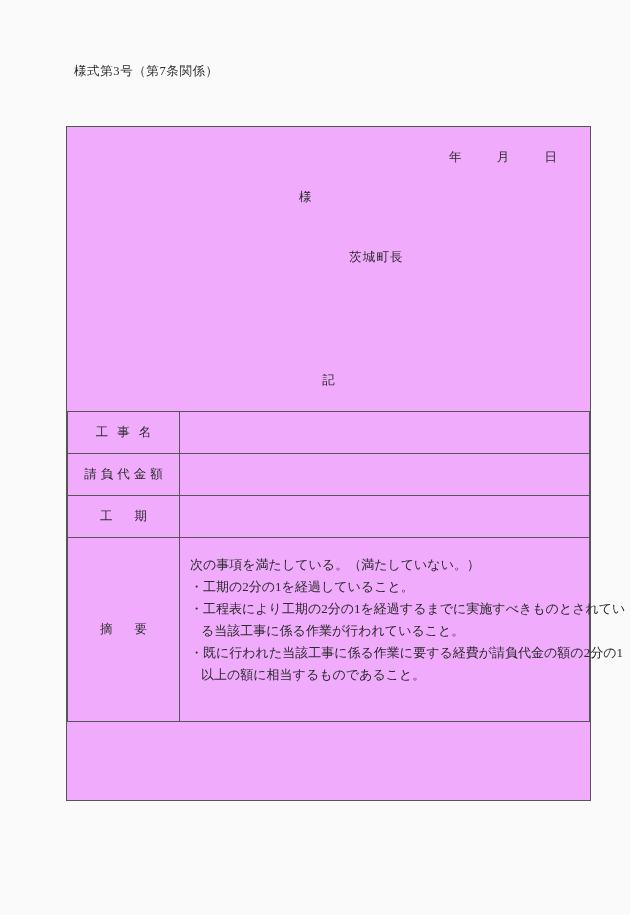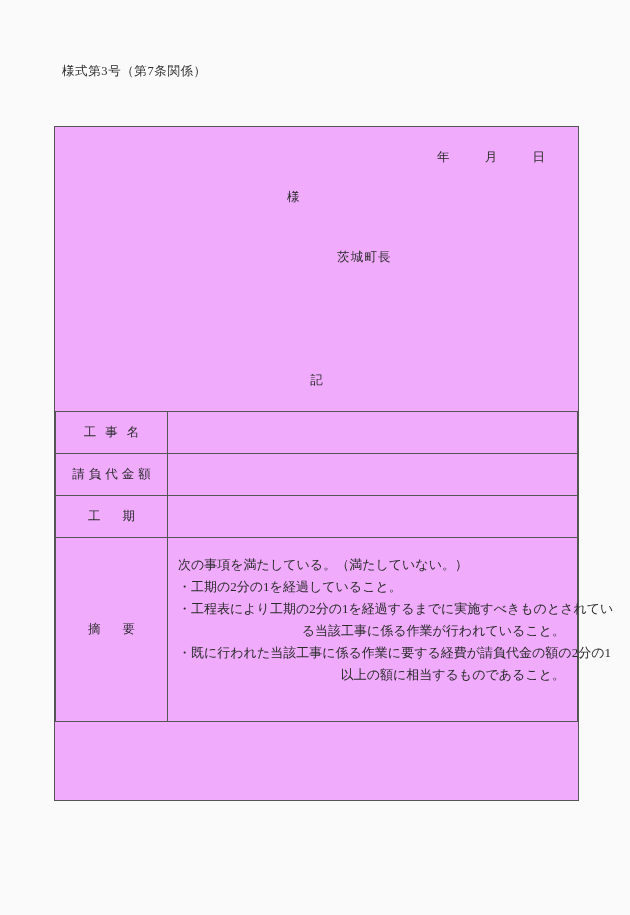--- a/index.html
+++ b/index.html
@@ -12,21 +12,21 @@
     background: #fafafa;
     font-family: "Liberation Serif", "DejaVu Serif", serif;
     color: #2b2b2b;
     position: relative;
     overflow: hidden;
     -webkit-font-smoothing: antialiased;
   }
 
   .page {
     position: absolute;
-    left: 2px;
+    left: 14px;
     top: 0;
     width: 535px;
     height: 915px;
   }
 
   
   .form-number {
     position: absolute;
     left: 60px;
     top: 63px;
@@ -149,21 +149,21 @@
   .sp-none   { letter-spacing: 1px;  text-indent: 1px; }
   .sp-xwide  { letter-spacing: 22px; text-indent: 22px; }
 
   .remarks-cell { vertical-align: top !important; }
   .remarks-body {
     padding: 16px 12px 0 10px;
     font-size: 13px;
     line-height: 22px;
   }
   .remarks-body .r-line { white-space: nowrap; }
-  .remarks-body .r-cont { padding-left: 11px; text-align: right; }
+  .remarks-body .r-cont { padding-left: 11px; }
 </style>
 </head>
 <body>
 
 <div class="page">
 
   <div class="form-number">様式第3号（第7条関係）</div>
 
 
   <div class="frame">

